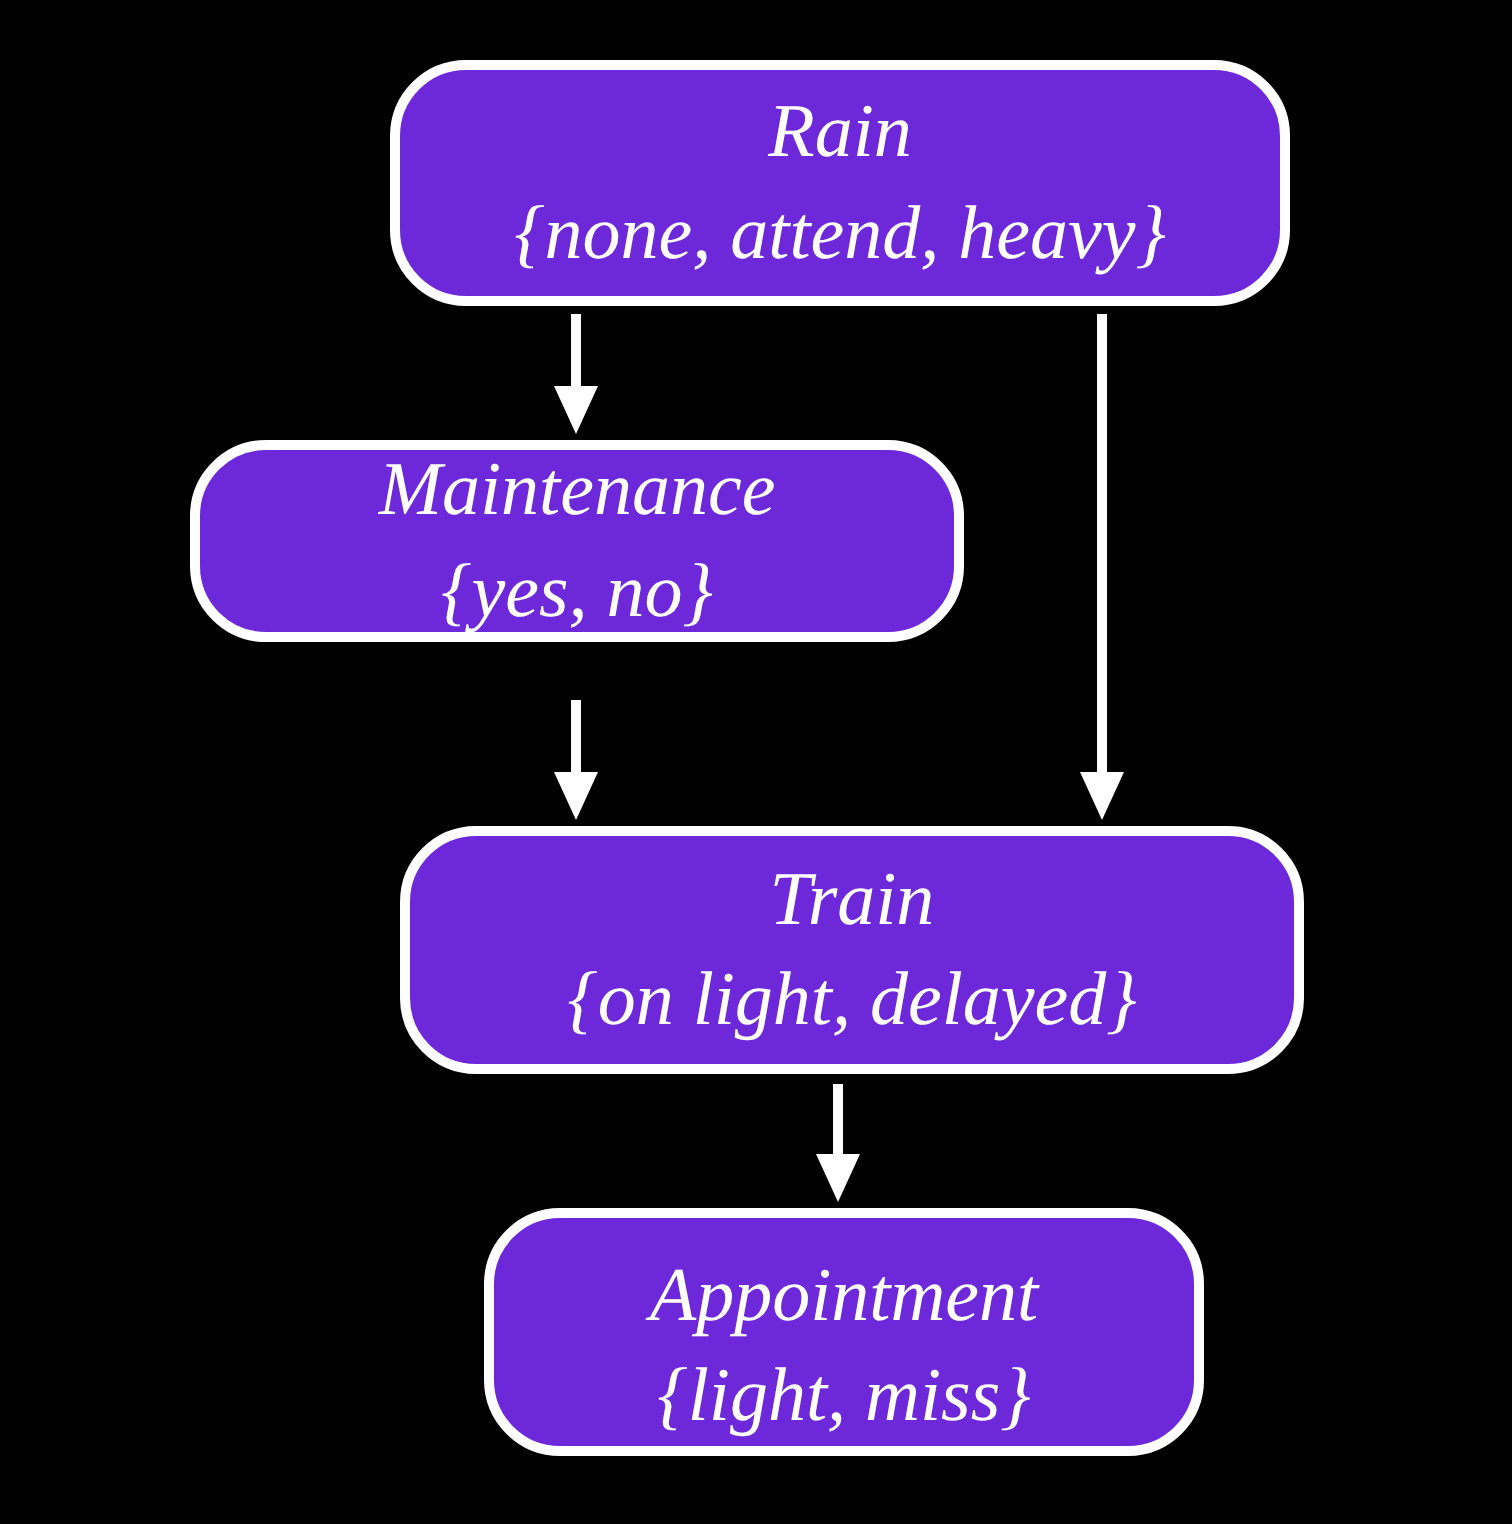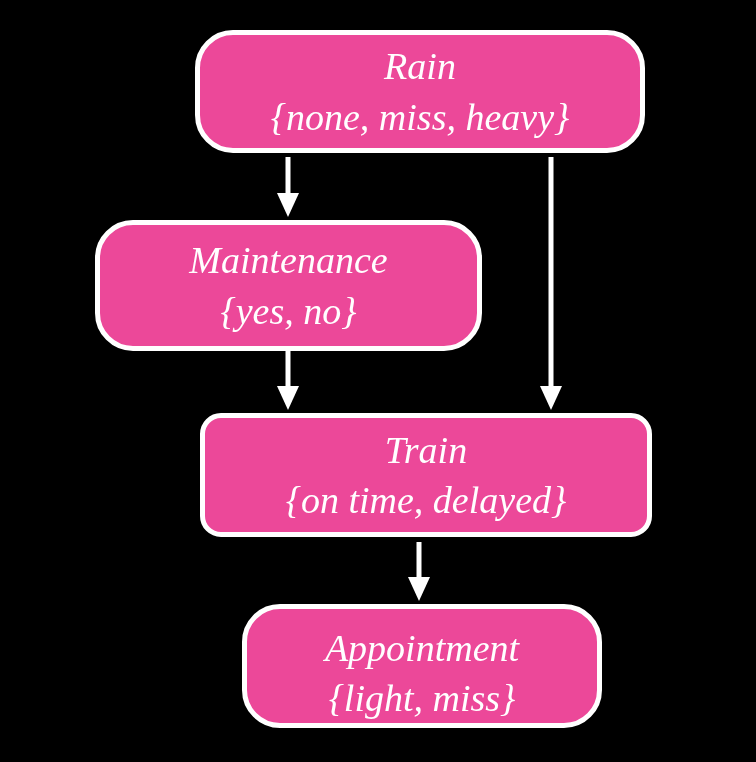--- a/index.html
+++ b/index.html
@@ -27,34 +27,34 @@
     stroke-width: 5;
   }
   .edges polygon {
     fill: #ffffff;
   }
   .node {
     position: absolute;
     box-sizing: border-box;
     border: 5px solid #ffffff;
     border-radius: 38px;
-    background: #ec4899;
+    background: #6d28d9;
     display: flex;
     flex-direction: column;
     align-items: center;
     justify-content: center;
     text-align: center;
     color: #ffffff;
     font-style: italic;
     font-size: 38px;
     line-height: 1.32;
   }
   .node-rain        { left: 195px; top: 30px;  width: 450px; height: 123px; }
-  .node-maintenance { left: 95px;  top: 220px; width: 387px; height: 131px; }
-  .node-train       { left: 200px; top: 413px; width: 452px; height: 124px; border-radius: 21px; }
+  .node-maintenance { left: 95px;  top: 220px; width: 387px; height: 101px; }
+  .node-train       { left: 200px; top: 413px; width: 452px; height: 124px; }
   .node-appointment { left: 242px; top: 604px; width: 360px; height: 124px; justify-content: flex-end; }
 </style>
 </head>
 <body>
 
 <div class="canvas">
 
   <svg class="edges" viewBox="0 0 756 762" xmlns="http://www.w3.org/2000/svg">
     <g>
       <line x1="288" y1="157" x2="288" y2="195"></line>
@@ -69,31 +69,31 @@
       <polygon points="288,410 277,386 299,386"></polygon>
     </g>
     <g>
       <line x1="419" y1="542" x2="419" y2="578"></line>
       <polygon points="419,601 408,577 430,577"></polygon>
     </g>
   </svg>
 
   <div class="node node-rain">
     <div>Rain</div>
-    <div>{none, miss, heavy}</div>
+    <div>{none, attend, heavy}</div>
   </div>
 
   <div class="node node-maintenance">
     <div>Maintenance</div>
     <div>{yes, no}</div>
   </div>
 
   <div class="node node-train">
     <div>Train</div>
-    <div>{on time, delayed}</div>
+    <div>{on light, delayed}</div>
   </div>
 
   <div class="node node-appointment">
     <div>Appointment</div>
     <div>{light, miss}</div>
   </div>
 
 </div>
 
 </body></html>

